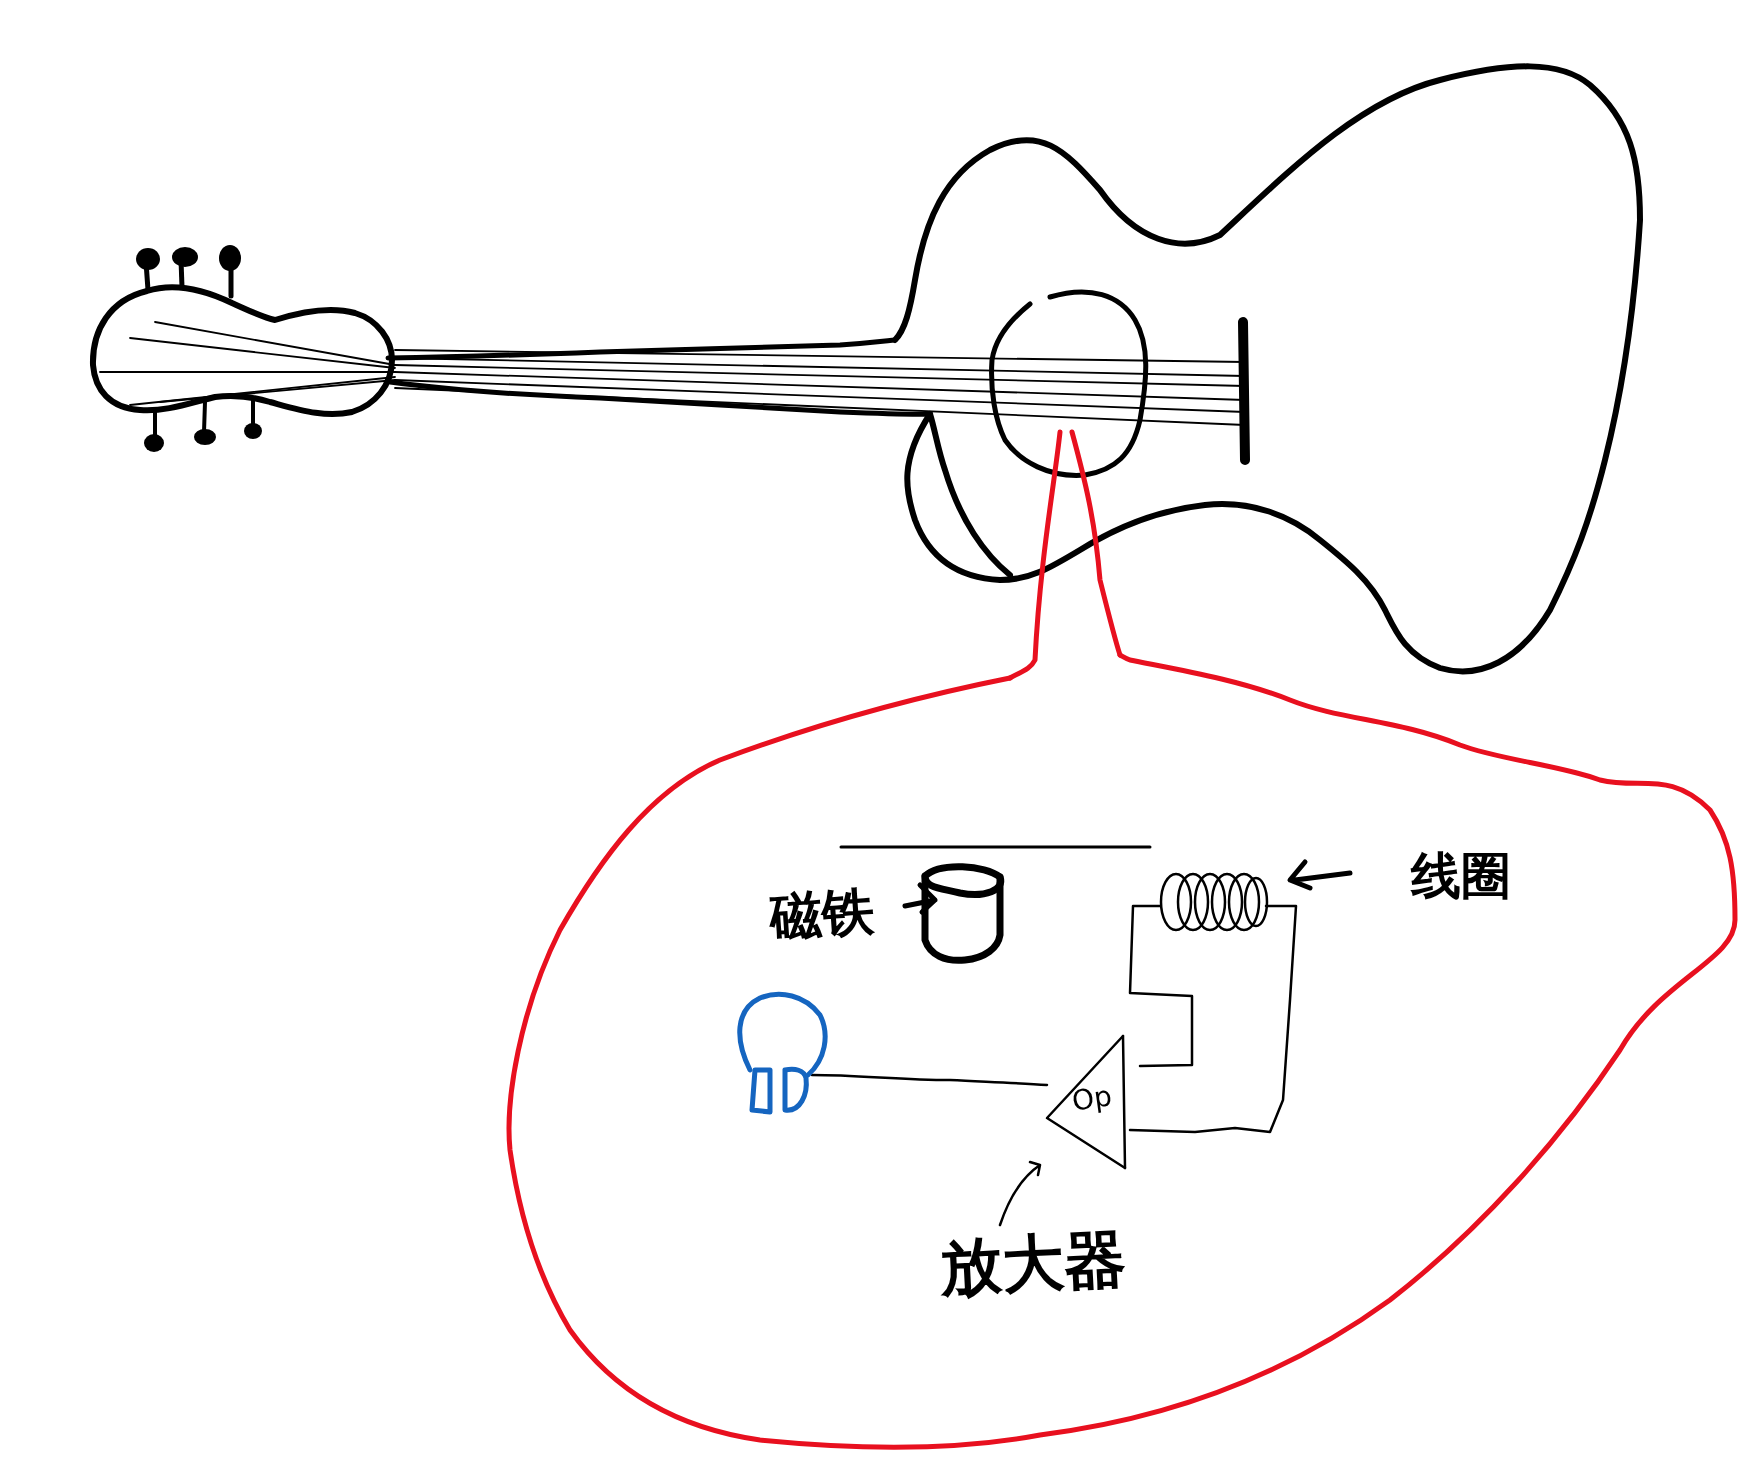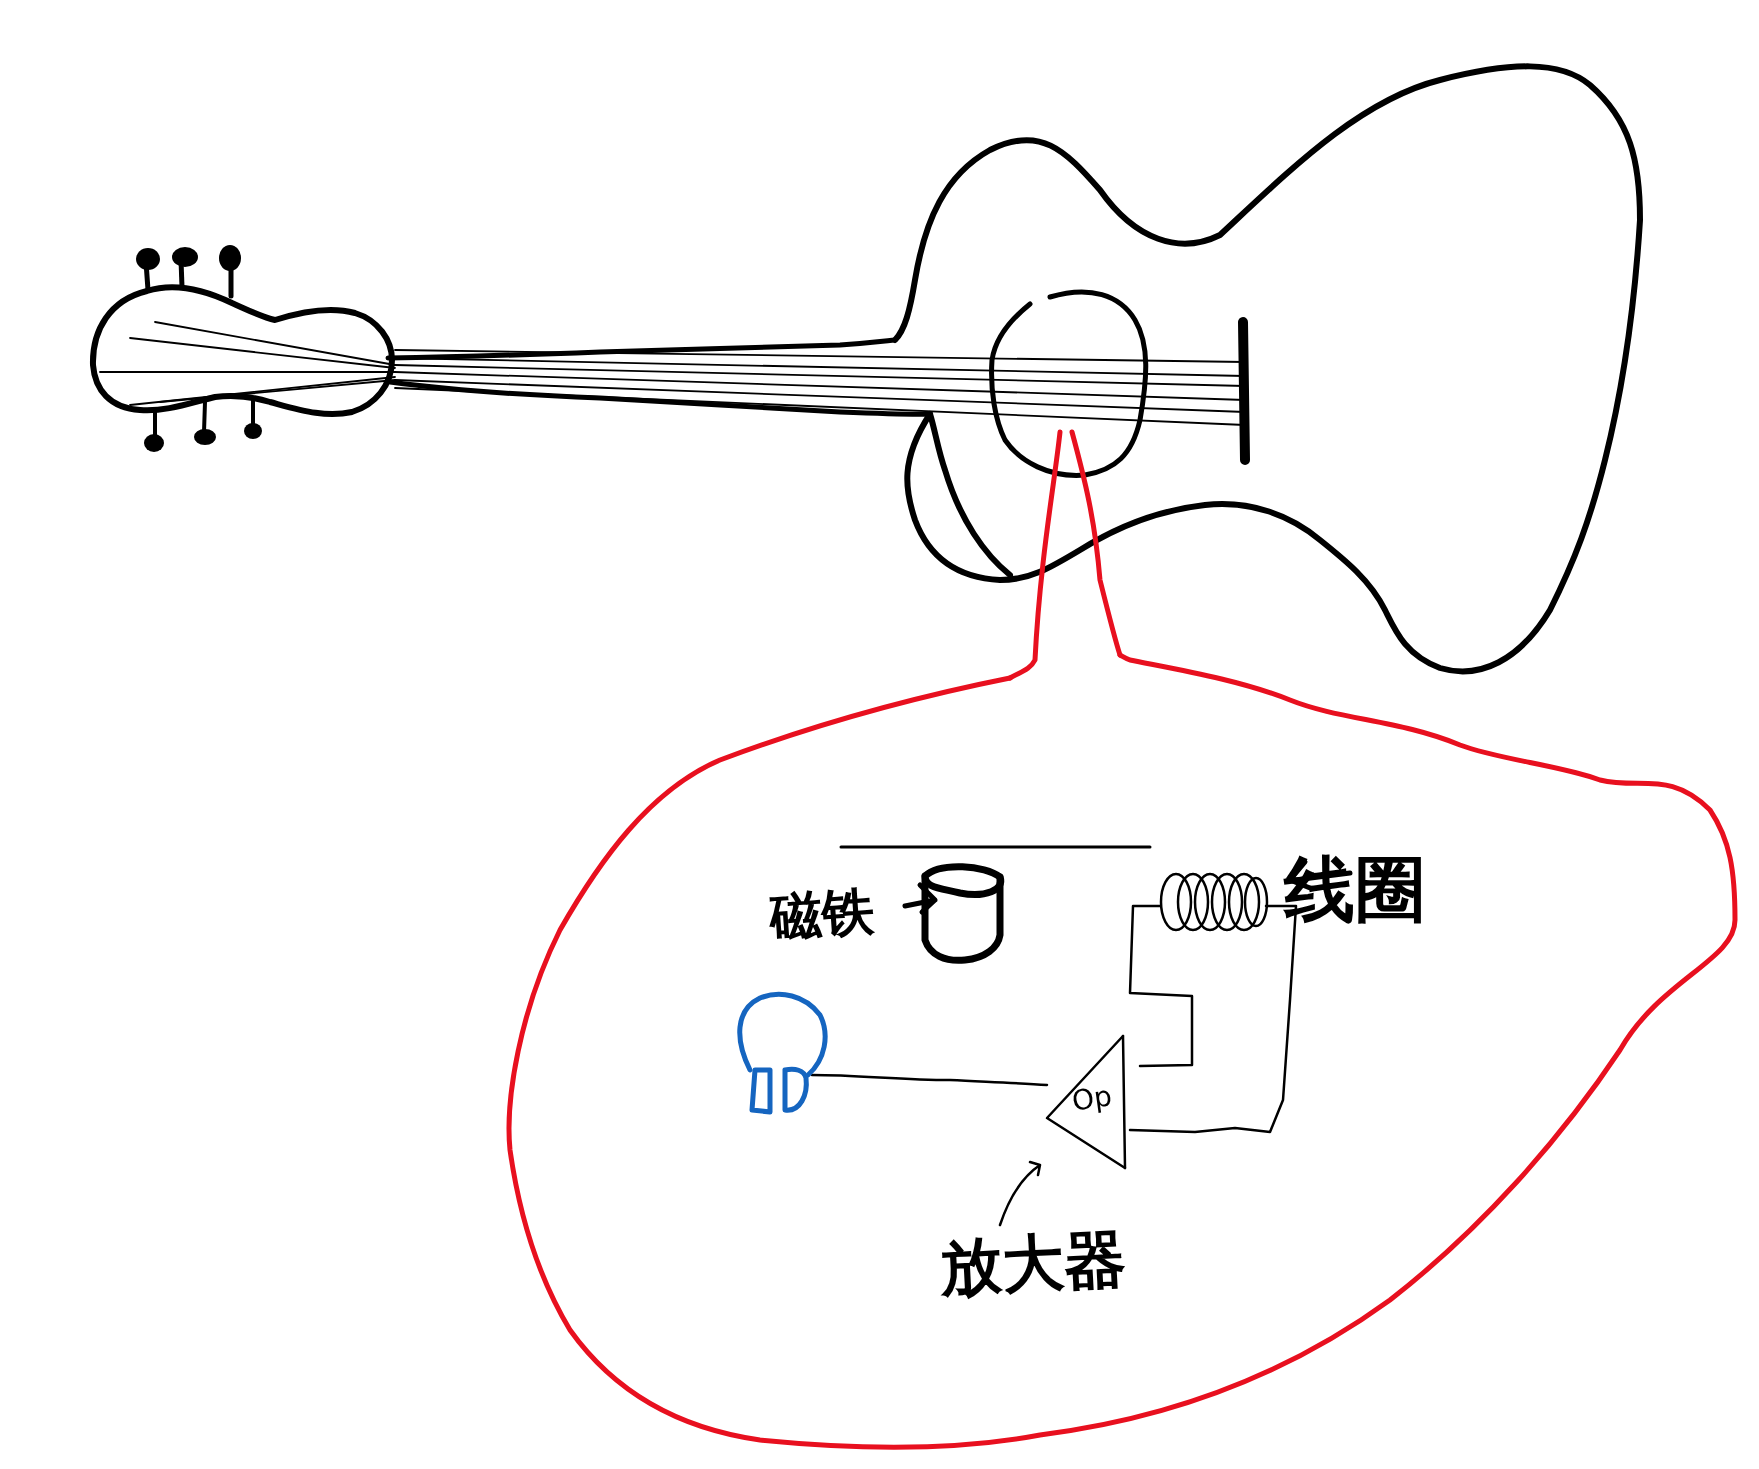--- a/index.html
+++ b/index.html
@@ -2,21 +2,21 @@
 <html><head>
 <meta charset="utf-8">
 <style>
   html, body { margin: 0; padding: 0; background: #ffffff; }
   body { width: 1759px; height: 1469px; position: relative; overflow: hidden;
          font-family: "DejaVu Sans", sans-serif; }
   #canvas { position: absolute; left: 0; top: 0; width: 1759px; height: 1469px; }
   .label { position: absolute; color: #000; font-family: "DejaVu Sans", sans-serif;
            white-space: nowrap; font-weight: bold; }
   .lbl-magnet { left: 770px; top: 880px; font-size: 52px; transform: rotate(-4deg); }
-  .lbl-coil   { left: 1284px; top: 843px; font-size: 71px; }
+  .lbl-coil   { left: 1411px; top: 843px; font-size: 50px; }
   .lbl-amp    { left: 940px;  top: 1222px; font-size: 62px; transform: rotate(-3deg); }
   .lbl-op     { left: 1072px; top: 1082px; font-size: 28px; font-weight: normal; transform: rotate(-8deg); }
 </style>
 </head>
 <body>
 
 <svg id="canvas" viewBox="0 0 1759 1469" xmlns="http://www.w3.org/2000/svg">
 
   <g fill="none" stroke="#000" stroke-linecap="round" stroke-linejoin="round">
 

